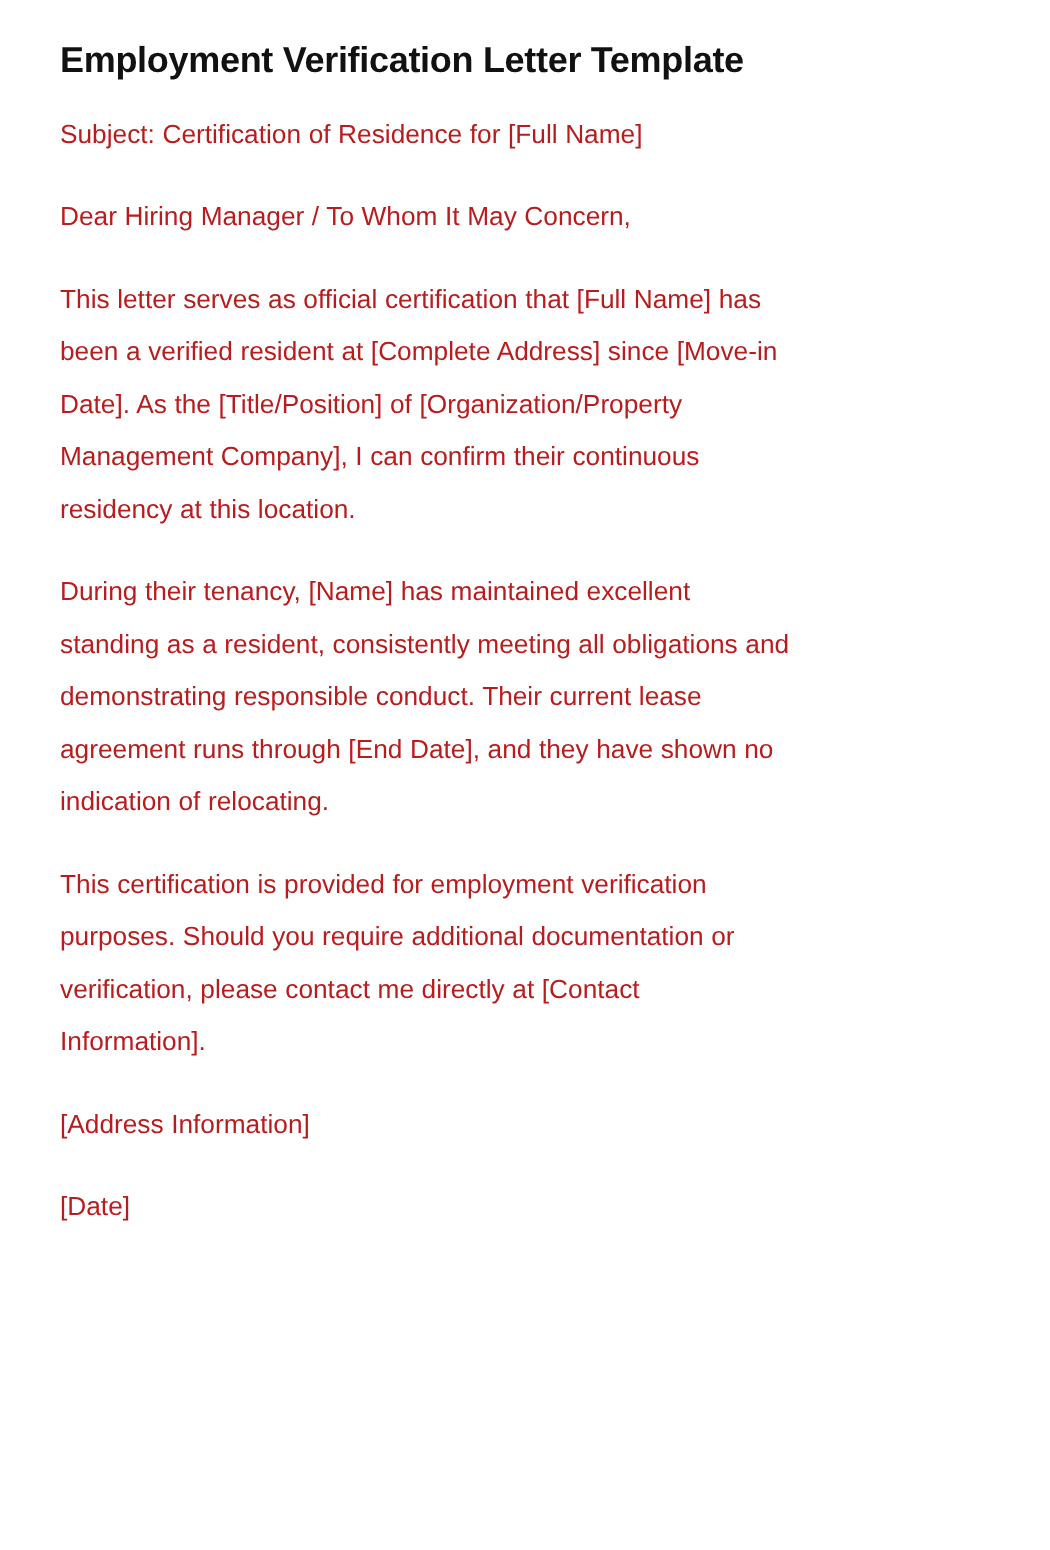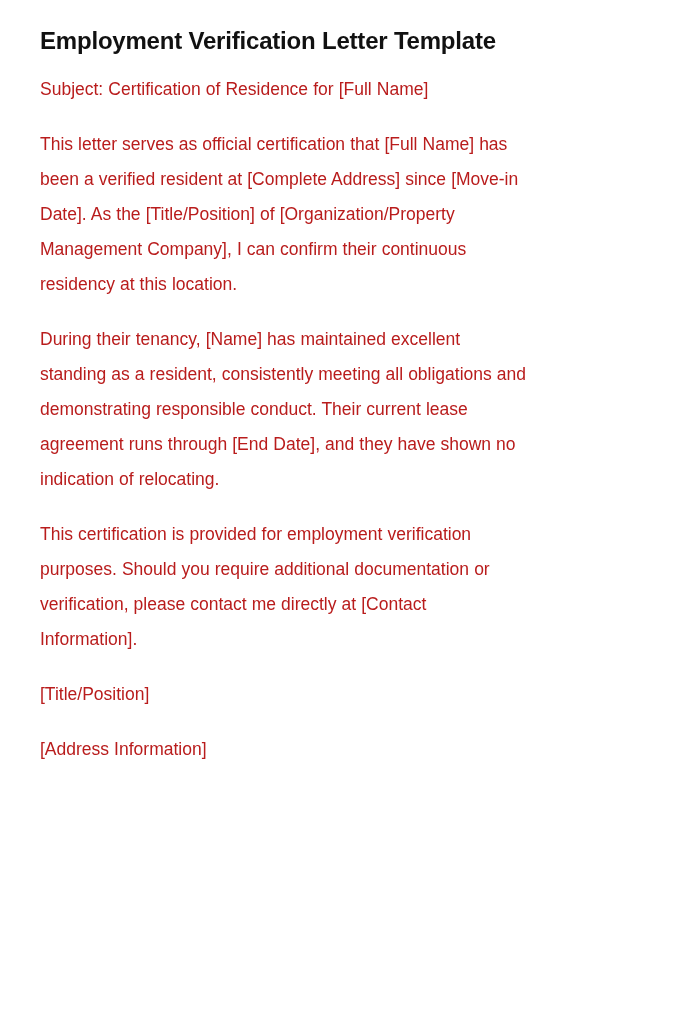--- a/index.html
+++ b/index.html
@@ -55,27 +55,28 @@
 </style>
 </head>
 <body>
 
 <div class="document">
 
   <h1 class="doc-title">Employment Verification Letter Template</h1>
 
   <p class="doc-paragraph">Subject: Certification of Residence for [Full Name]</p>
 
+  <p class="doc-paragraph">Dear Hiring Manager / To Whom It May Concern,</p>
 
   <p class="doc-paragraph">This letter serves as official certification that [Full Name] has been a verified resident at [Complete Address] since [Move-in Date]. As the [Title/Position] of [Organization/Property Management Company], I can confirm their continuous residency at this location.</p>
 
   <p class="doc-paragraph">During their tenancy, [Name] has maintained excellent standing as a resident, consistently meeting all obligations and demonstrating responsible conduct. Their current lease agreement runs through [End Date], and they have shown no indication of relocating.</p>
 
   <p class="doc-paragraph">This certification is provided for employment verification purposes. Should you require additional documentation or verification, please contact me directly at [Contact Information].</p>
 
 
 
-  <p class="doc-paragraph signature-line">[Title/Position]</p>
 
   <p class="doc-paragraph signature-line">[Address Information]</p>
 
+  <p class="doc-paragraph signature-line">[Date]</p>
 
 </div>
 
 </body></html>

